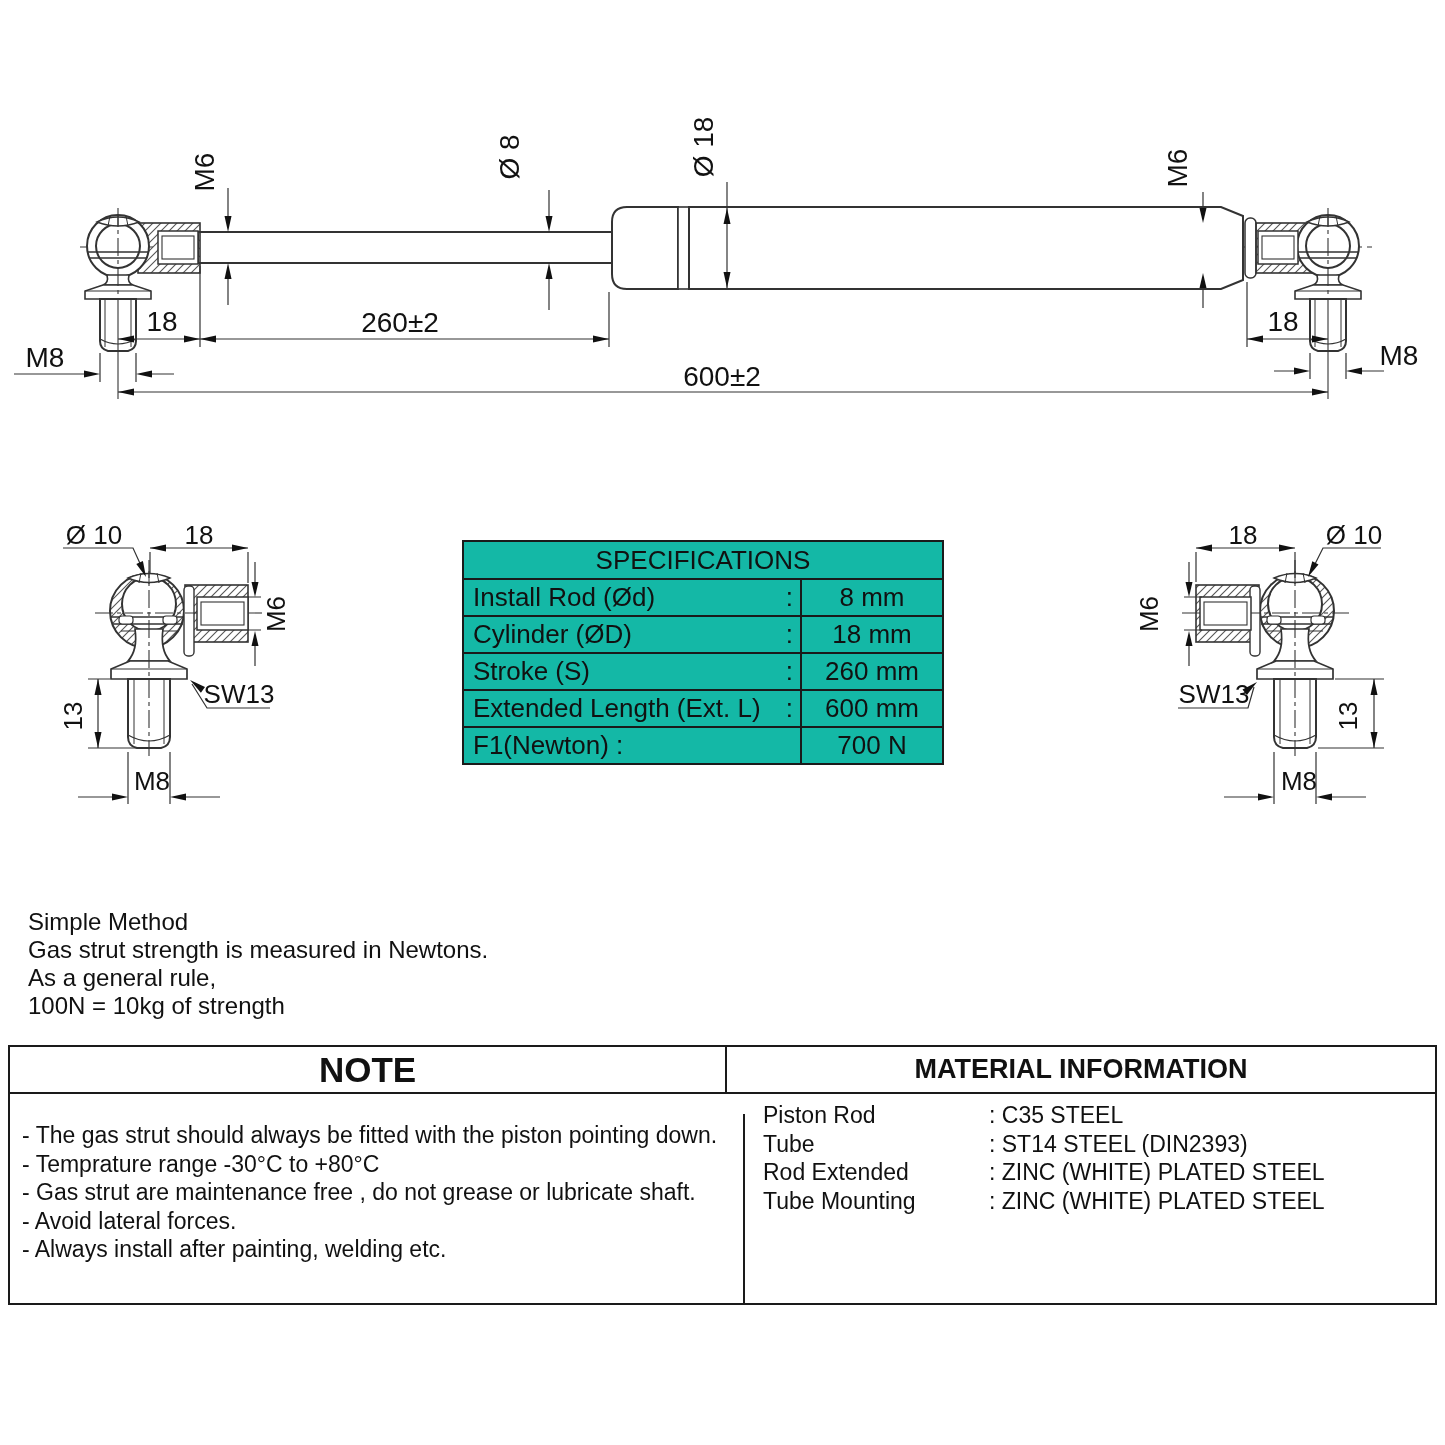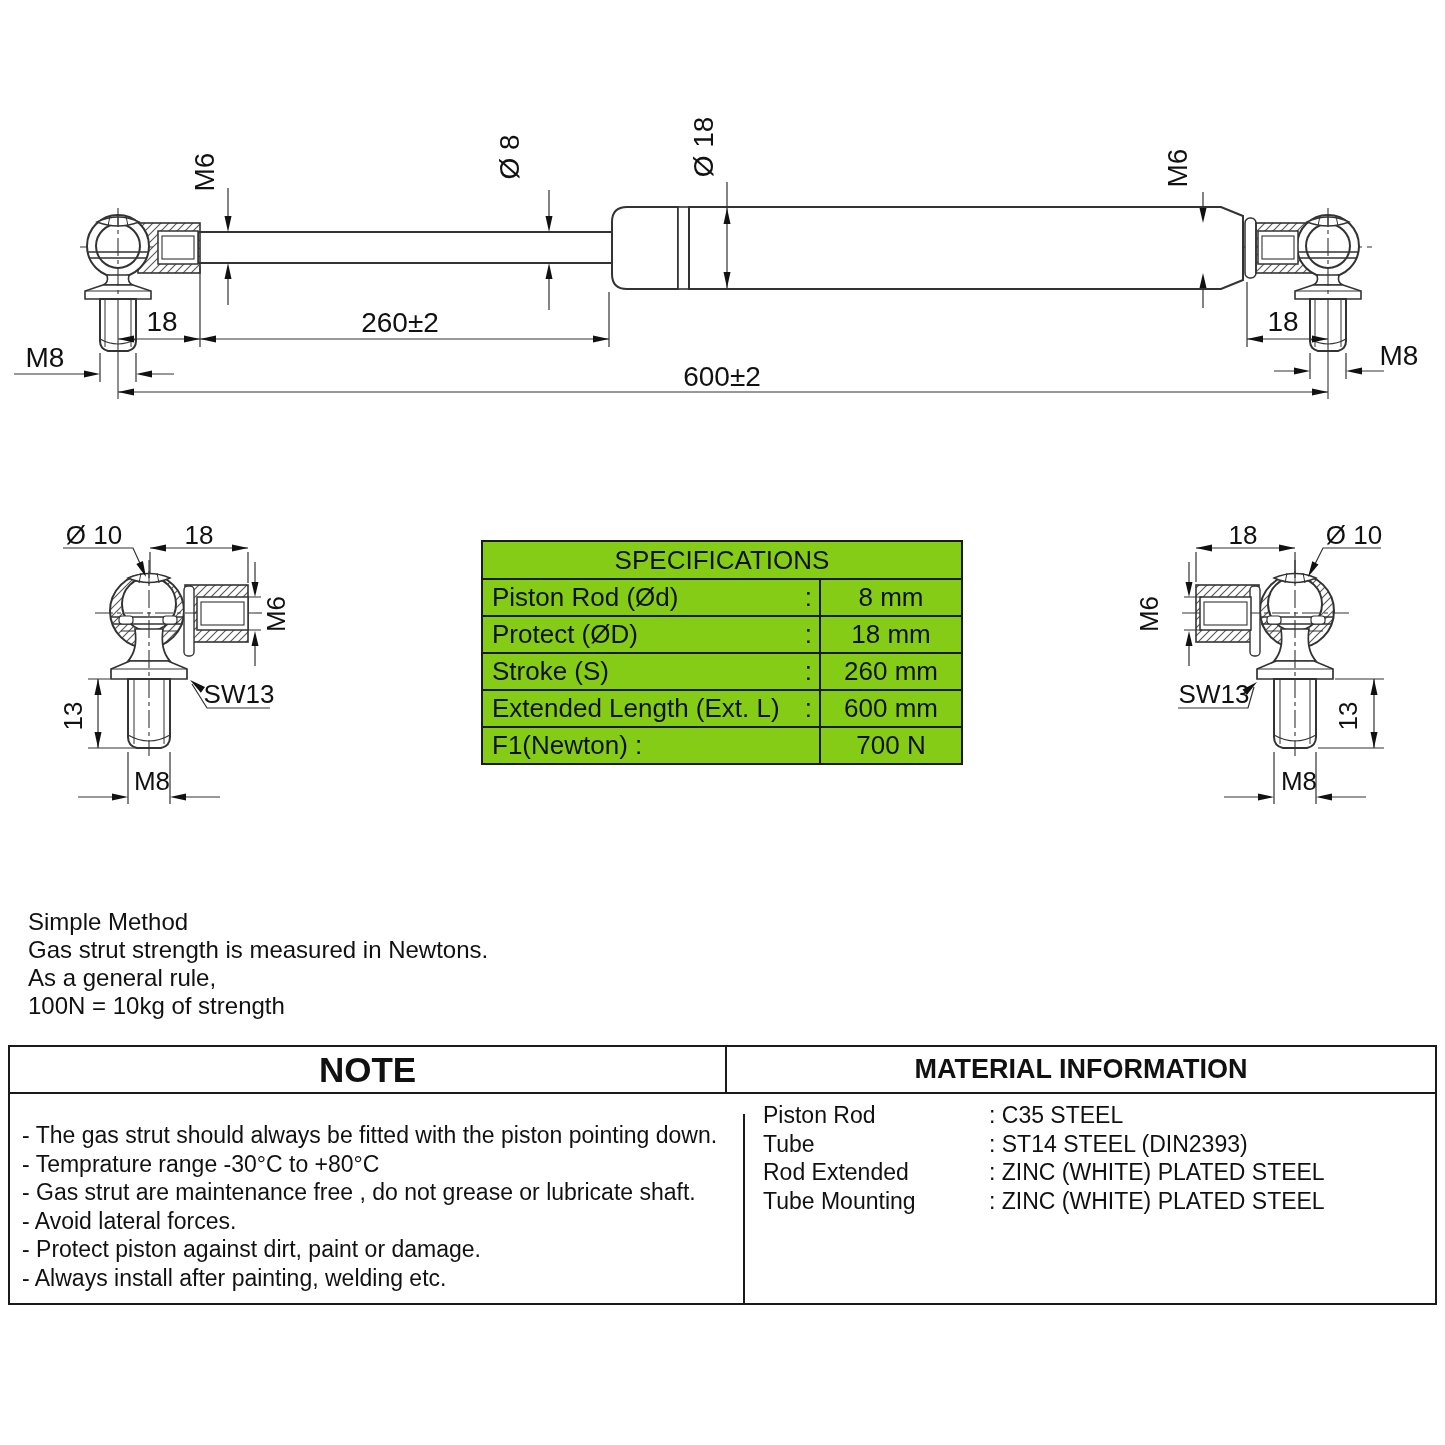--- a/index.html
+++ b/index.html
@@ -4,21 +4,21 @@
 <style>
   html,body{margin:0;padding:0;background:#fff;}
   .page{position:relative;width:1445px;height:1445px;background:#fff;overflow:hidden;
         font-family:"Liberation Sans",sans-serif;color:#111;}
   svg{position:absolute;left:0;top:0;}
   svg text{font-family:"Liberation Sans",sans-serif;fill:#111;}
   .lbl{font-size:28px;}
   .lbl-sm{font-size:26px;}
 
   
-  .spec-table{position:absolute;left:481px;top:540px;width:478px;border:2px solid #1a1a1a;background:#84cc16;}
+  .spec-table{position:absolute;left:462px;top:540px;width:478px;border:2px solid #1a1a1a;background:#14b8a6;}
   .spec-title{height:36px;line-height:36px;text-align:center;font-size:26px;border-bottom:2px solid #1a1a1a;}
   .spec-row{display:flex;align-items:center;height:35px;border-bottom:2px solid #1a1a1a;font-size:26px;}
   .spec-row:last-child{border-bottom:none;}
   .spec-label{flex:1;display:flex;align-items:center;padding-left:9px;height:100%;}
   .spec-colon{margin-left:auto;padding-right:7px;}
   .spec-value{width:140px;height:100%;border-left:2px solid #1a1a1a;display:flex;align-items:center;justify-content:center;}
 
   
   .simple{position:absolute;left:28px;top:908px;font-size:24px;line-height:28px;}
   .bold{font-weight:normal;}
@@ -245,28 +245,28 @@
     <text class="lbl-sm" x="1214" y="703" text-anchor="middle" stroke="none">SW13</text>
     <text class="lbl-sm" transform="translate(1357,716) rotate(-90)" text-anchor="middle" stroke="none">13</text>
     <text class="lbl-sm" x="1299" y="790" text-anchor="middle" stroke="none">M8</text>
   </g>
 </svg>
 
   <div class="spec-table">
     <div class="spec-title">SPECIFICATIONS</div>
     <div class="spec-row">
       <div class="spec-label">
-          <span>Piston Rod (Ød)</span>
+          <span>Install Rod (Ød)</span>
           <span class="spec-colon">:</span>
         </div>
       <div class="spec-value">8 mm</div>
     </div>
     <div class="spec-row">
       <div class="spec-label">
-          <span>Protect (ØD)</span>
+          <span>Cylinder (ØD)</span>
           <span class="spec-colon">:</span>
         </div>
       <div class="spec-value">18 mm</div>
     </div>
     <div class="spec-row">
       <div class="spec-label">
           <span>Stroke (S)</span>
           <span class="spec-colon">:</span>
         </div>
       <div class="spec-value">260 mm</div>
@@ -298,21 +298,20 @@
     <div class="info-header">
       <div class="info-h-left">NOTE</div>
       <div class="info-h-right">MATERIAL INFORMATION</div>
     </div>
     <div class="info-body">
       <div class="info-notes">
         <div>- The gas strut should always be fitted with the piston pointing down.</div>
         <div>- Temprature range -30°C to +80°C</div>
         <div>- Gas strut are maintenance free , do not grease or lubricate shaft.</div>
         <div>- Avoid lateral forces.</div>
-        <div>- Protect piston against dirt, paint or damage.</div>
         <div>- Always install after painting, welding etc.</div>
       </div>
       <div class="info-materials">
         <div class="mat-row">
           <span class="mat-label">Piston Rod</span>
           <span>: C35 STEEL</span>
         </div>
         <div class="mat-row">
           <span class="mat-label">Tube</span>
           <span>: ST14 STEEL (DIN2393)</span>

